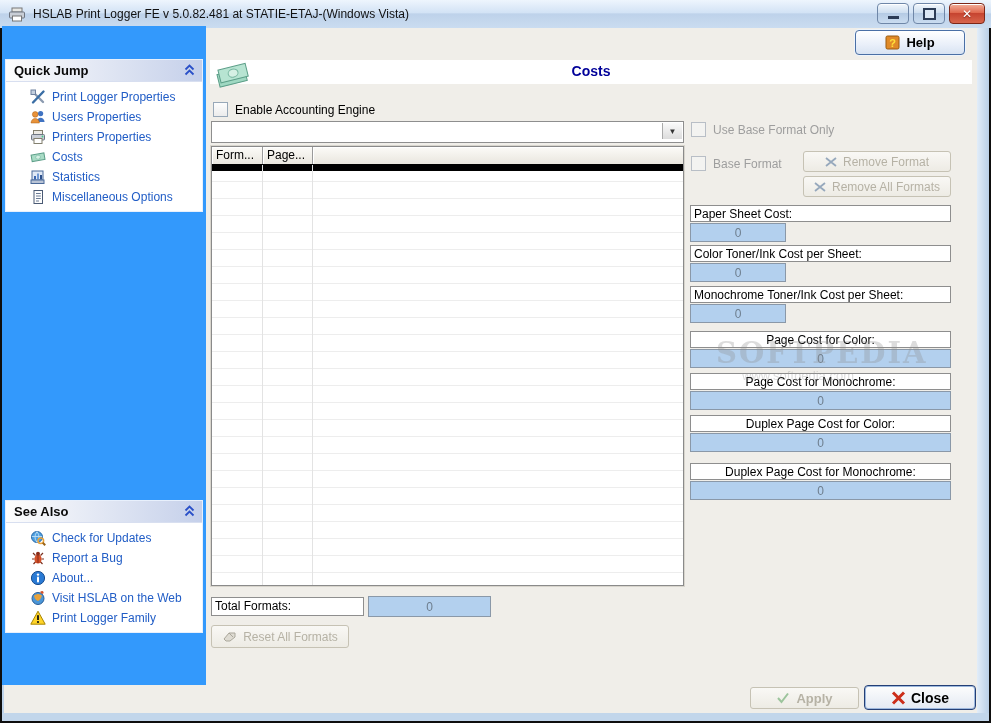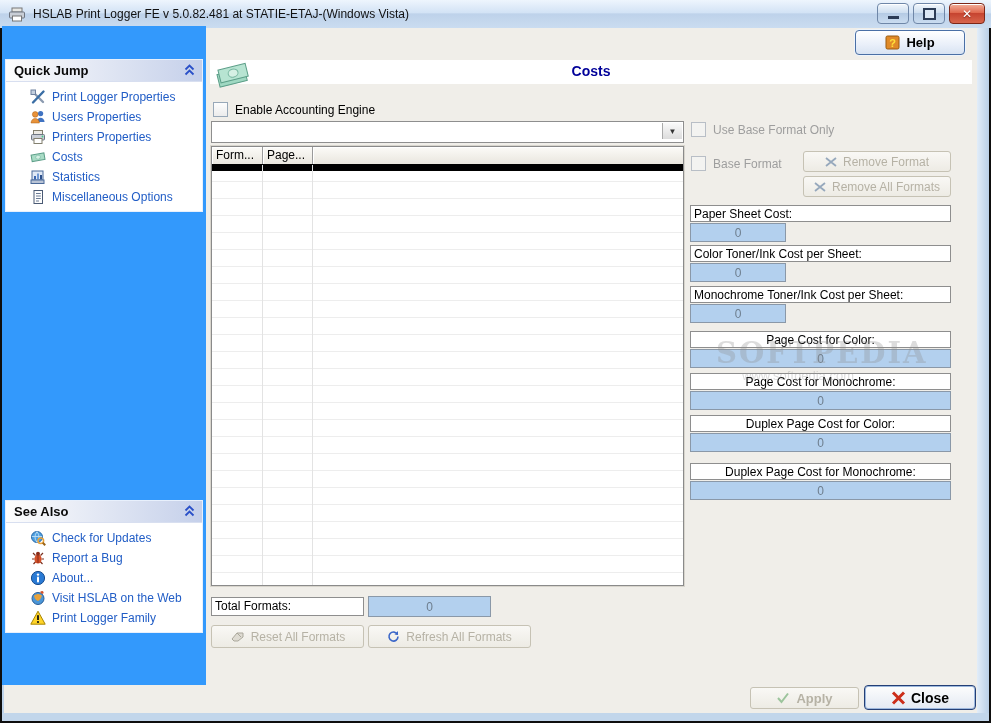--- a/index.html
+++ b/index.html
@@ -288,33 +288,26 @@
         <div class="th c0">Form...</div>
         <div class="th c1">Page...</div>
         <div class="th fill"></div>
       </div>
     <div class="tbody"></div>
   </div>
 
   <div class="lbl-box" style="left:211px;top:597px;width:153px;height:19px;">Total Formats:</div>
   <div class="val-box" style="left:368px;top:596px;width:123px;height:21px;padding-top:3px;">0</div>
 
-  <div class="btn-dis" style="left:211px;top:625px;width:153px;height:23px;">
+  <div class="btn-dis" style="left:211px;top:625px;width:138px;height:23px;">
     <svg width="15" height="13" viewBox="0 0 15 13">
       <path d="M2 9 L7 3 L13 3 L13 7 L8 11 L4 11 Z" fill="#dedbd2" stroke="#aaa79b"></path>
       <path d="M7 3 L11 7" stroke="#aaa79b" fill="none"></path>
     </svg>
     <span>Reset All Formats</span>
-  </div>
-  <div class="btn-dis" style="left:368px;top:625px;width:163px;height:23px;">
-    <svg width="13" height="13" viewBox="0 0 13 13">
-      <path d="M10.5 4.5 A4.5 4.5 0 1 0 11 6.5" fill="none" stroke="#3a66c8" stroke-width="1.6"></path>
-      <path d="M11 1 L11 5 L7.5 4.5 Z" fill="#3a66c8"></path>
-    </svg>
-    <span>Refresh All Formats</span>
   </div>
 
   <div class="chk-row" style="left:691px;top:122px;">
     <span class="chk dis"></span>
     <span class="chk-label dis">Use Base Format Only</span>
   </div>
   <div class="chk-row" style="left:691px;top:156px;">
     <span class="chk dis"></span>
     <span class="chk-label dis">Base Format</span>
   </div>

